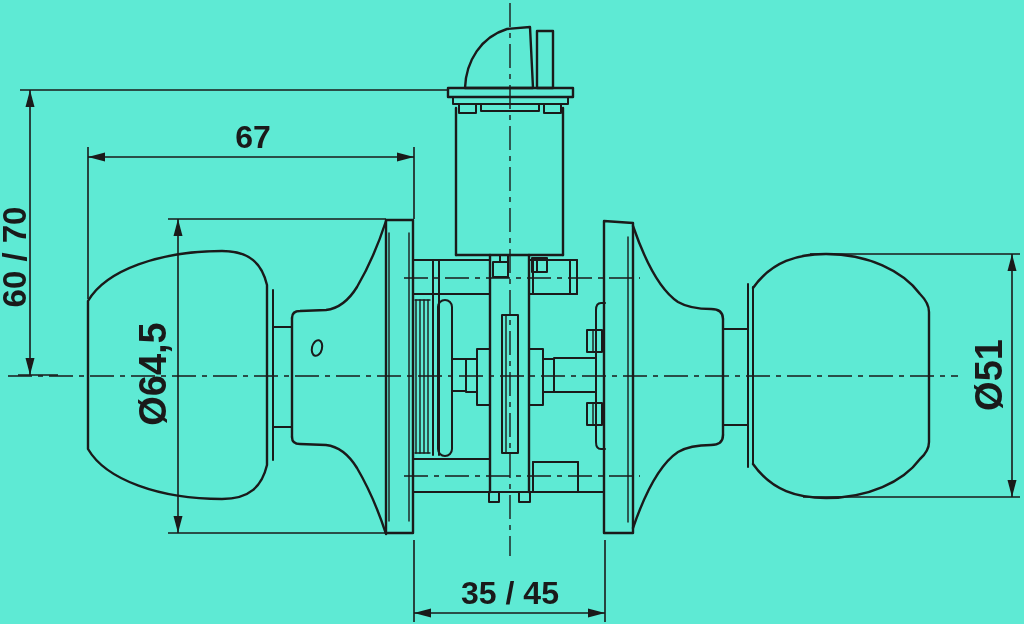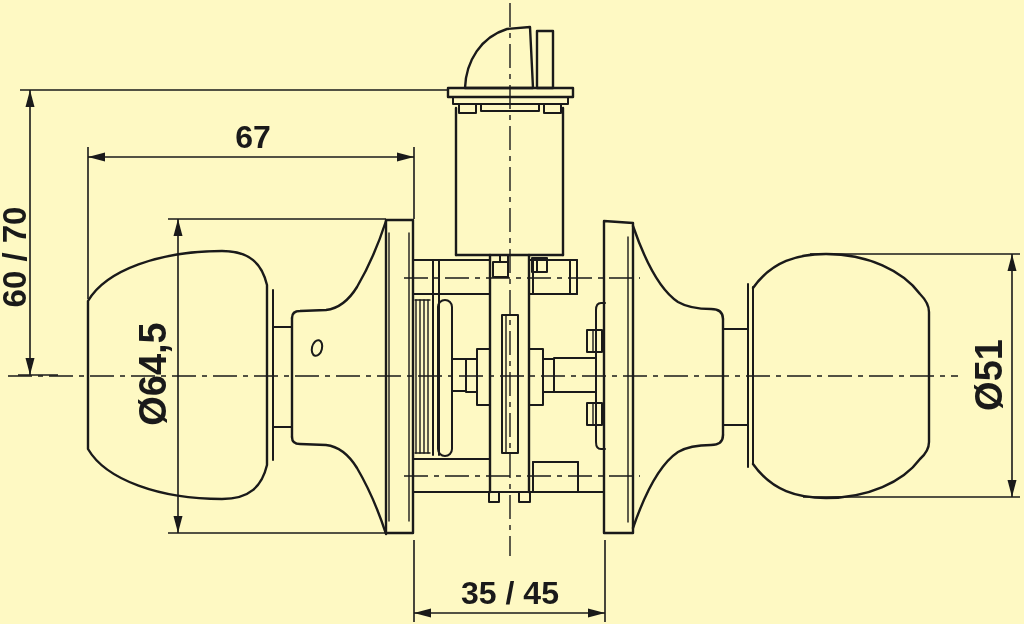--- a/index.html
+++ b/index.html
@@ -1,16 +1,16 @@
 <!DOCTYPE html>
 <html><head>
 <meta charset="utf-8">
 <style>
   html,body{margin:0;padding:0;background:#ffffff;}
-  .stage{position:relative;width:1024px;height:624px;background:#fef9c3;overflow:hidden;}
+  .stage{position:relative;width:1024px;height:624px;background:#5eead4;overflow:hidden;}
   svg{display:block;}
   .ln{fill:none;stroke:#1a1a1a;stroke-width:2.4;stroke-linecap:round;stroke-linejoin:round;}
   .md{fill:none;stroke:#1a1a1a;stroke-width:2;stroke-linecap:round;stroke-linejoin:round;}
   .th{fill:none;stroke:#1a1a1a;stroke-width:1.4;stroke-linecap:round;stroke-linejoin:round;}
   .cl{fill:none;stroke:#1a1a1a;stroke-width:1.4;stroke-dasharray:24 6 5 6;}
   .dim{fill:none;stroke:#1a1a1a;stroke-width:1.6;}
   .arr{fill:#1a1a1a;stroke:none;}
   .lbl{font-family:"Liberation Sans","DejaVu Sans",sans-serif;font-weight:bold;fill:#1a1a1a;}
   .lbl-h{font-size:32px;}
   .lbl-r{font-size:38px;}

